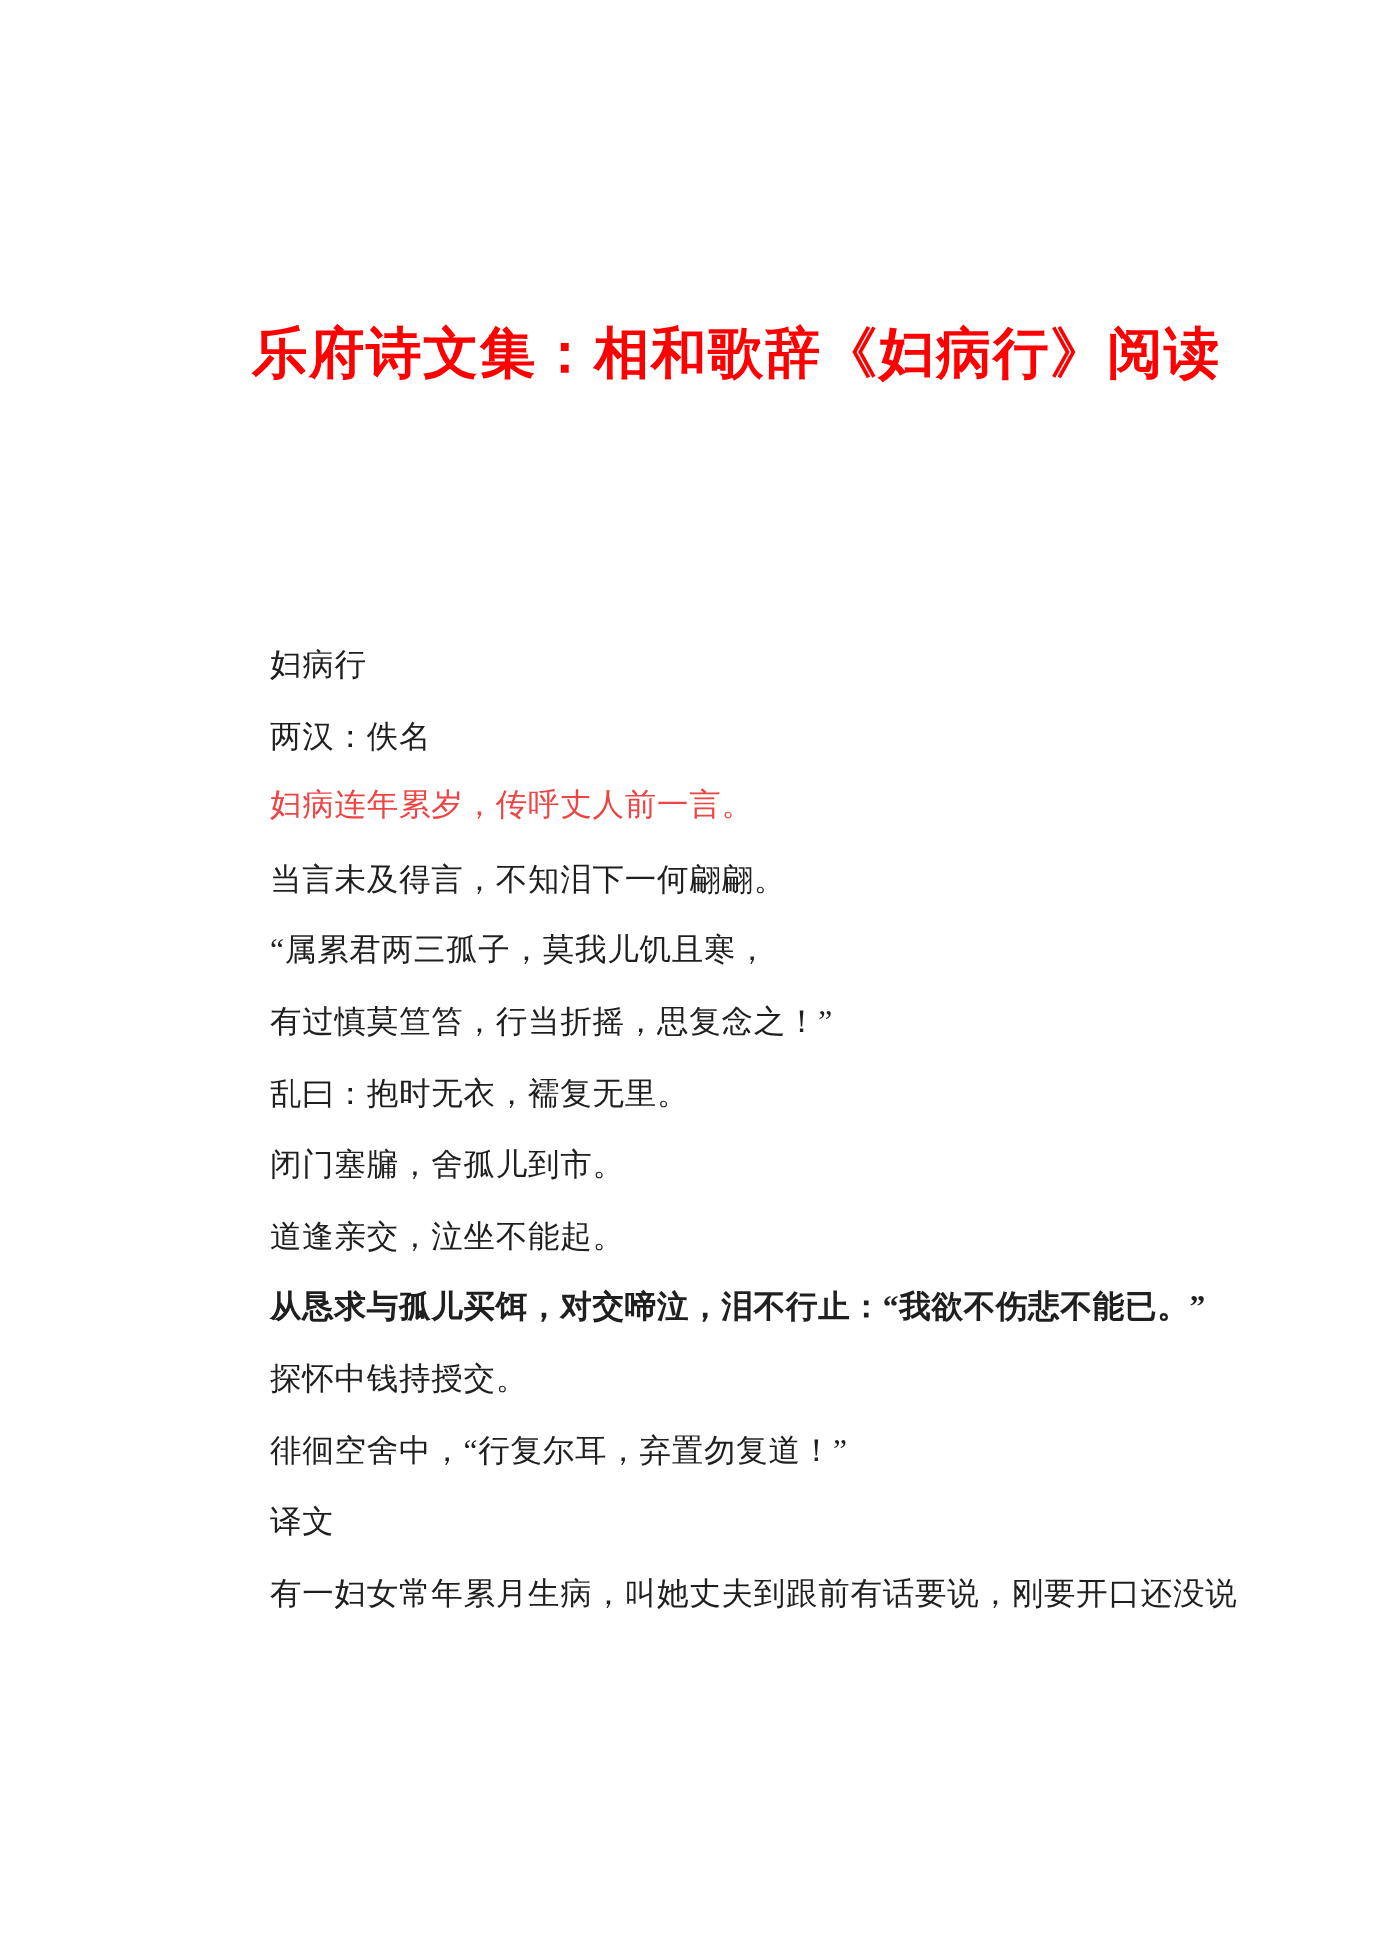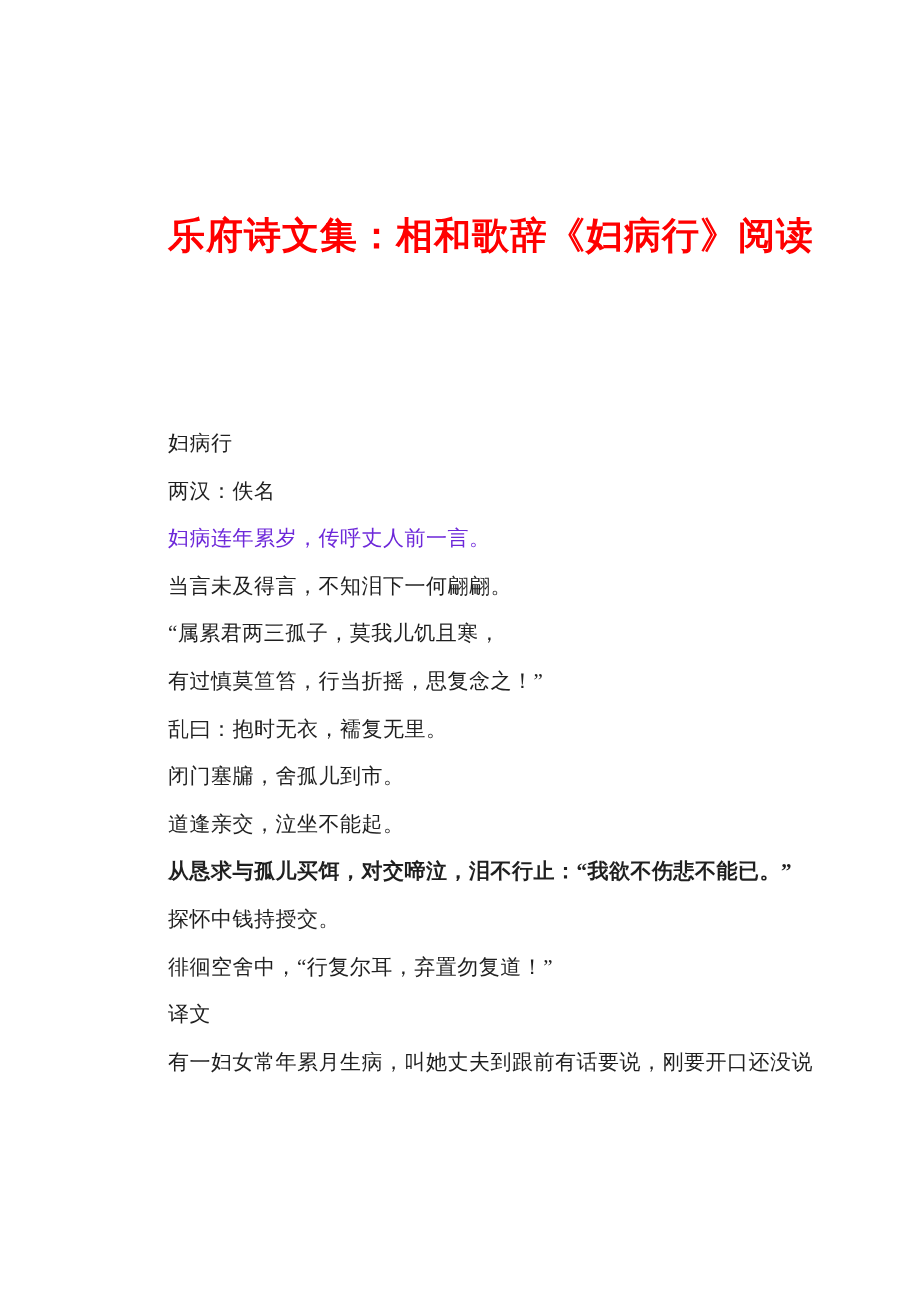--- a/index.html
+++ b/index.html
@@ -21,21 +21,21 @@
     left: 168px;
     top: 186px;
     font-size: 37px;
     font-weight: bold;
     letter-spacing: 1px;
     white-space: nowrap;
     color: #ff0000;
   }
   .doc-body {
     position: absolute;
-    left: 168px;
+    left: 180px;
     top: 420px;
     width: 740px;
   }
   .doc-body p {
     margin: 0;
     padding: 0;
     font-size: 21px;
     line-height: 47.6px;
     letter-spacing: 0.5px;
     white-space: nowrap;
@@ -46,21 +46,21 @@
 </head>
 <body>
 
 <div class="page">
   <h1 class="doc-title" style="color: rgb(255, 0, 0);">乐府诗文集：相和歌辞《妇病行》阅读</h1>
 
   <div class="doc-body">
 
   <p style="color: rgb(31, 31, 31);">妇病行</p>
       <p style="color: rgb(31, 31, 31);">两汉：佚名</p>
-      <p style="color: #6d28d9;">妇病连年累岁，传呼丈人前一言。</p>
+      <p style="color: #ef4444; font-family: Liberation Mono, monospace;">妇病连年累岁，传呼丈人前一言。</p>
       <p style="color: rgb(31, 31, 31);">当言未及得言，不知泪下一何翩翩。</p>
       <p style="color: rgb(31, 31, 31);">“属累君两三孤子，莫我儿饥且寒，</p>
       <p style="color: rgb(31, 31, 31);">有过慎莫笪笞，行当折摇，思复念之！”</p>
       <p style="color: rgb(31, 31, 31);">乱曰：抱时无衣，襦复无里。</p>
       <p style="color: rgb(31, 31, 31);">闭门塞牖，舍孤儿到市。</p>
       <p style="color: rgb(31, 31, 31);">道逢亲交，泣坐不能起。</p>
       <p style="color: rgb(31, 31, 31); font-weight: bold;">从恳求与孤儿买饵，对交啼泣，泪不行止：“我欲不伤悲不能已。”</p>
       <p style="color: rgb(31, 31, 31);">探怀中钱持授交。</p>
       <p style="color: rgb(31, 31, 31);">徘徊空舍中，“行复尔耳，弃置勿复道！”</p>
       <p style="color: rgb(31, 31, 31);">译文</p>

